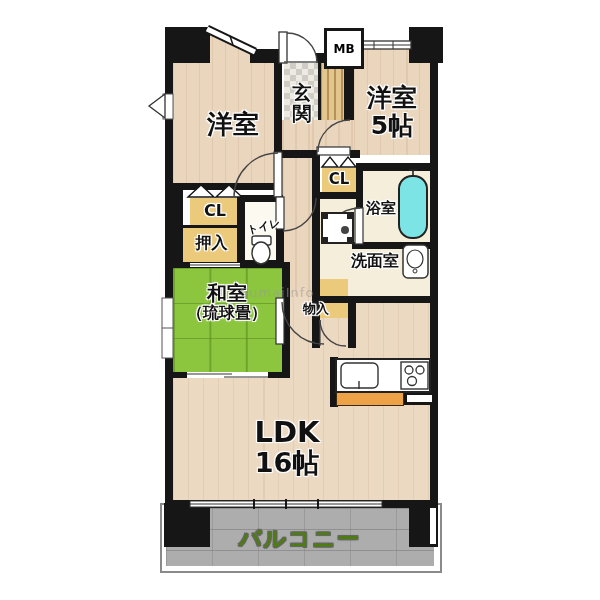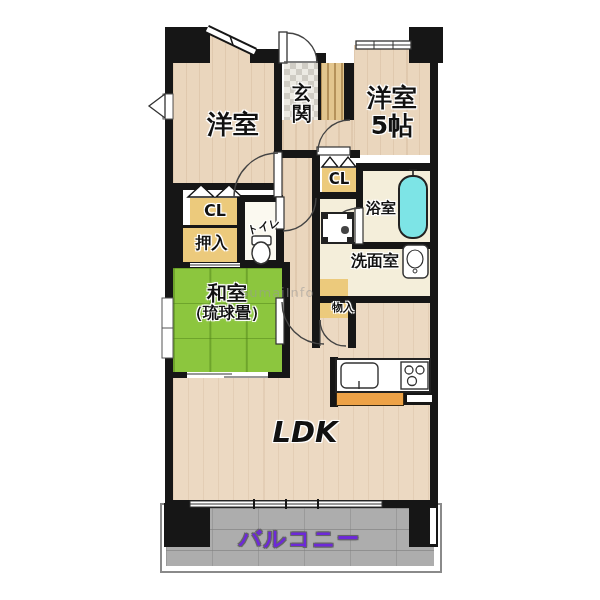--- a/index.html
+++ b/index.html
@@ -28,21 +28,21 @@
                      linear-gradient(90deg,rgba(125,125,125,.4) 1px,transparent 1px);
     background-size:46px 21px;z-index:1;position:absolute;}
   .wall{position:absolute;background:#161616;z-index:3;}
   svg.overlay{position:absolute;left:0;top:0;z-index:4;}
   .label{position:absolute;z-index:5;color:#111;font-weight:bold;text-align:center;line-height:1.12;
      text-shadow:-1px -1px 0 #fff,1px -1px 0 #fff,-1px 1px 0 #fff,1px 1px 0 #fff,0 0 3px #fff;}
   .label .sub{display:block;}
   .mb-box{position:absolute;z-index:5;background:#fff;border:3px solid #161616;
      display:flex;align-items:center;justify-content:center;font-weight:bold;}
   .balcony-outline{position:absolute;border:2px solid #8a8a8a;background:#fff;z-index:0;}
-  .balcony-label{position:absolute;z-index:5;color:#6d28d9;font-weight:bold;text-align:center;
+  .balcony-label{position:absolute;z-index:5;color:#4d7c0f;font-weight:bold;text-align:center;
      text-shadow:-1px -1px 0 #666,1px -1px 0 #666,-1px 1px 0 #666,1px 1px 0 #666,0 0 2px #444;}
   .watermark{position:absolute;z-index:6;color:#9a9a9a;opacity:.55;font-size:13px;letter-spacing:1px;}
   .orange{position:absolute;background:#eda247;border:1px solid #3a2a12;z-index:4;}
 </style>
 </head>
 <body>
 
 <div id="stage">
 
   <div class="floor wood" style="left:173px;top:27px;width:103px;height:163px;
@@ -244,41 +244,43 @@
     <span class="sub">洋室</span>
   </div>
 
   <div class="label" style="left:354px;top:84px;width:76px;font-size:25px;">
     <span class="sub">洋室</span>
     <span class="sub">5帖</span>
   </div>
 
   <div class="label" style="left:290px;top:82px;width:24px;font-size:19px;line-height:1.1;">玄関</div>
 
+  <div class="mb-box" style="left:324px;top:28px;width:34px;height:35px;font-size:12px;">MB</div>
 
   <div class="label" style="left:190px;top:202px;width:50px;font-size:16px;">CL</div>
 
   <div class="label" style="left:183px;top:234px;width:57px;font-size:16px;">押入</div>
 
   <div class="label" style="left:243px;top:221px;width:42px;font-size:11px;transform:rotate(-14deg);">トイレ</div>
 
   <div class="label" style="left:322px;top:171px;width:34px;font-size:15px;">CL</div>
 
   <div class="label" style="left:362px;top:200px;width:38px;font-size:15px;">浴室</div>
 
   <div class="label" style="left:330px;top:252px;width:90px;font-size:16px;text-align:center;">洗面室</div>
 
-  <div class="label" style="left:327px;top:302px;width:32px;font-size:11px;">物入</div>
+  <div class="label" style="left:300px;top:302px;width:32px;font-size:13px;">物入</div>
 
   <div class="label" style="left:177px;top:282px;width:100px;font-size:20px;">
     <span class="sub">和室</span>
     <span class="sub" style="font-size:16px;">（琉球畳）</span>
   </div>
 
-  <div class="label" style="left:255px;top:416px;width:100px;font-size:29px;font-style:italic;">
+  <div class="label" style="left:237px;top:416px;width:100px;font-size:29px;">
     <span class="sub">LDK</span>
+    <span class="sub" style="font-size:27px;">16帖</span>
   </div>
 
   <div class="balcony-label" style="left:230px;top:524px;width:140px;font-size:22px;letter-spacing:2px;">バルコニー</div>
 
   <div class="watermark" style="left:240px;top:285px;">SumaiInfo</div>
 
 </div>
 
 </body></html>

